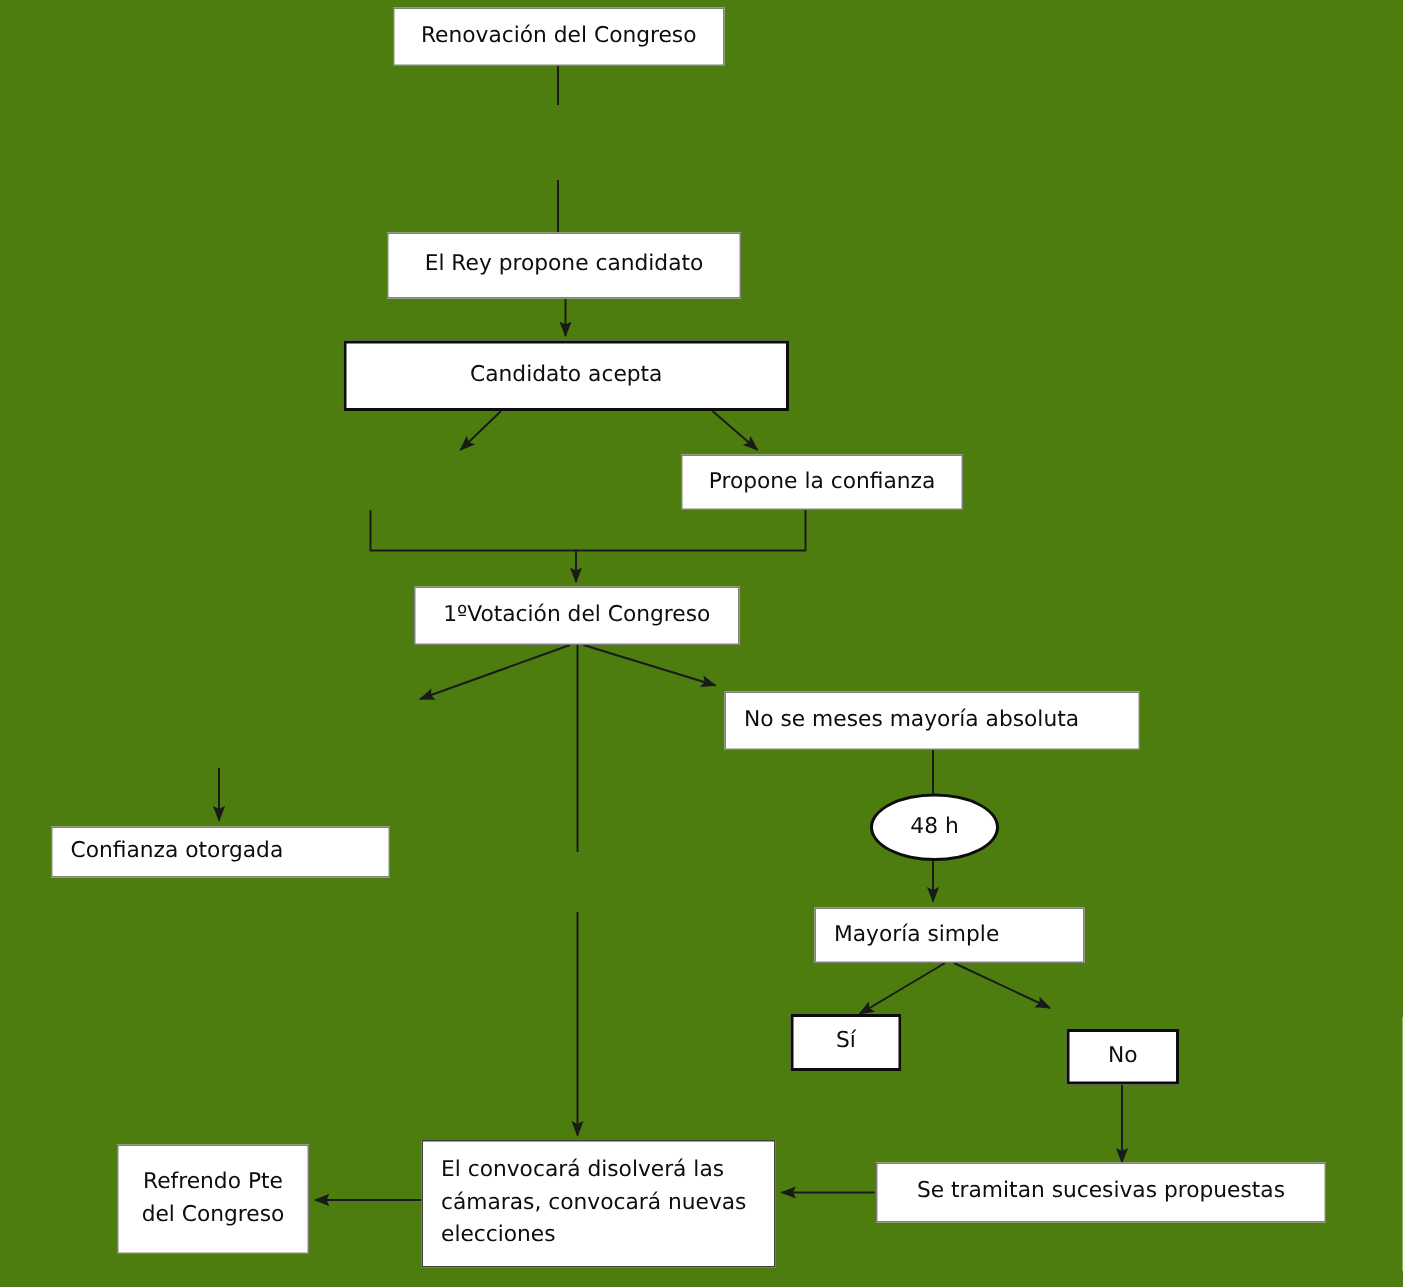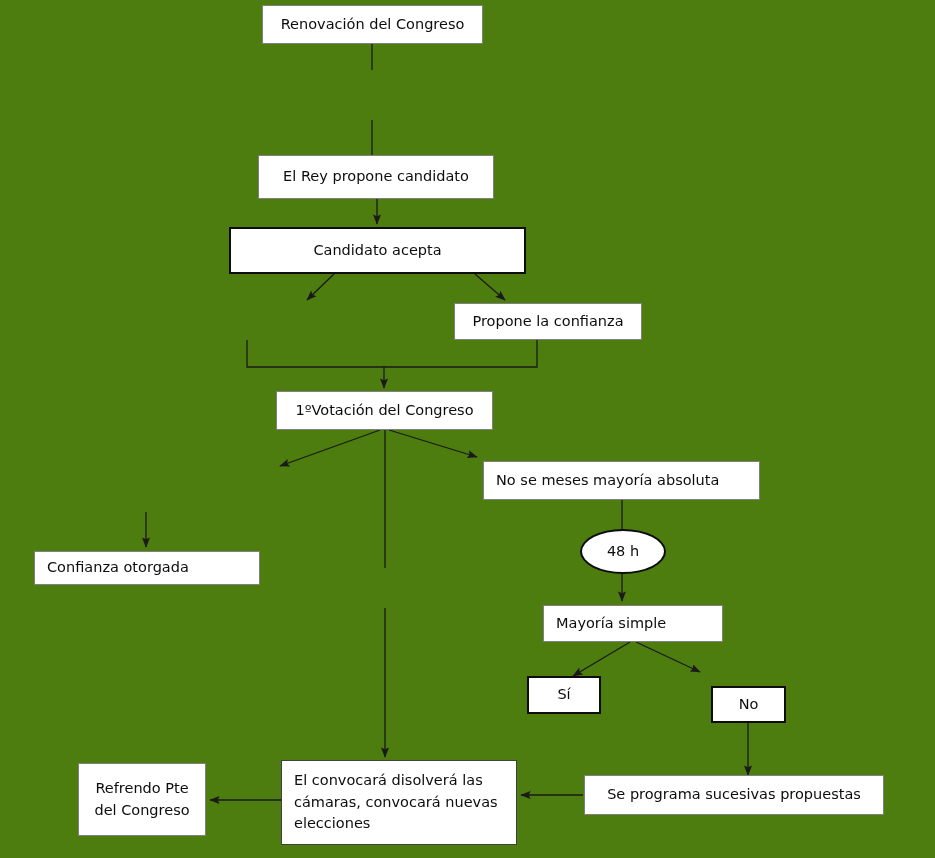--- a/index.html
+++ b/index.html
@@ -155,21 +155,21 @@
 
   <div class="node box thick align-center" style="left:501px; top:676px; width:74px; height:38px;margin-left:26px;">
     <span class="txt">Sí</span>
   </div>
 
   <div class="node box thick align-center" style="left:711px; top:686px; width:75px; height:37px;">
     <span class="txt">No</span>
   </div>
 
   <div class="node box align-center" style="left:584px; top:775px; width:300px; height:40px;">
-    <span class="txt">Se programa sucesivas propuestas</span>
+    <span class="txt">Se tramitan sucesivas propuestas</span>
   </div>
 
   <div class="node box align-center" style="left:78px; top:763px; width:128px; height:73px;">
     <span class="txt">Refrendo Pte
 del Congreso</span>
   </div>
 
   <div class="node box med align-left" style="left:281px; top:760px; width:236px; height:85px;">
     <span class="txt">El convocará disolverá las
 cámaras, convocará nuevas

